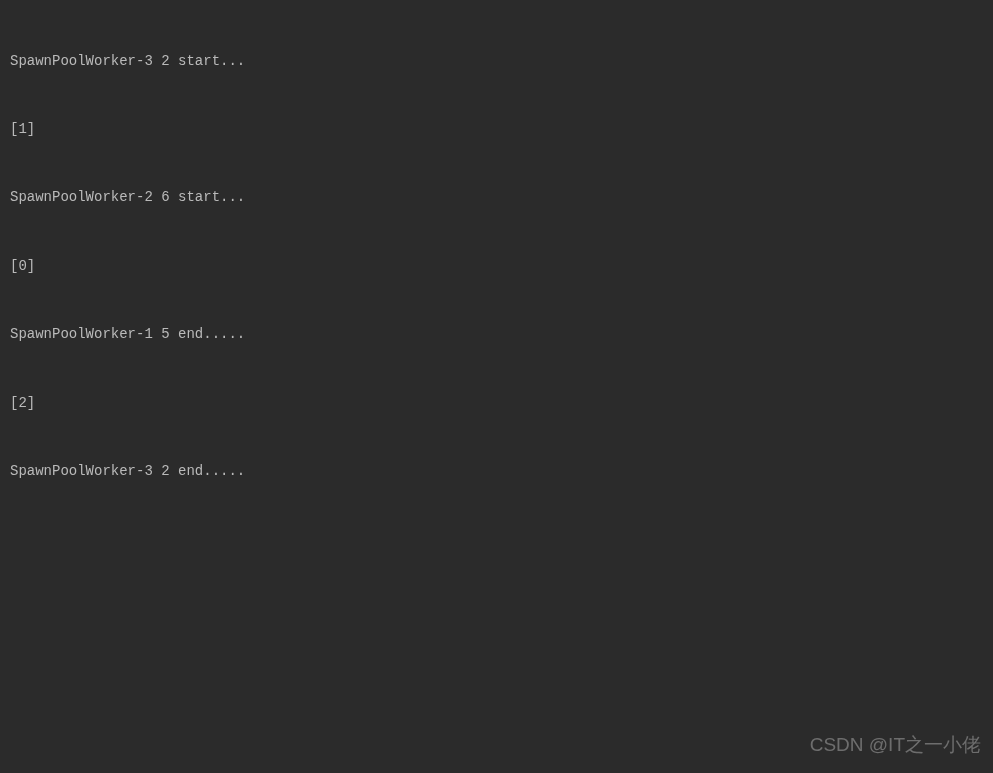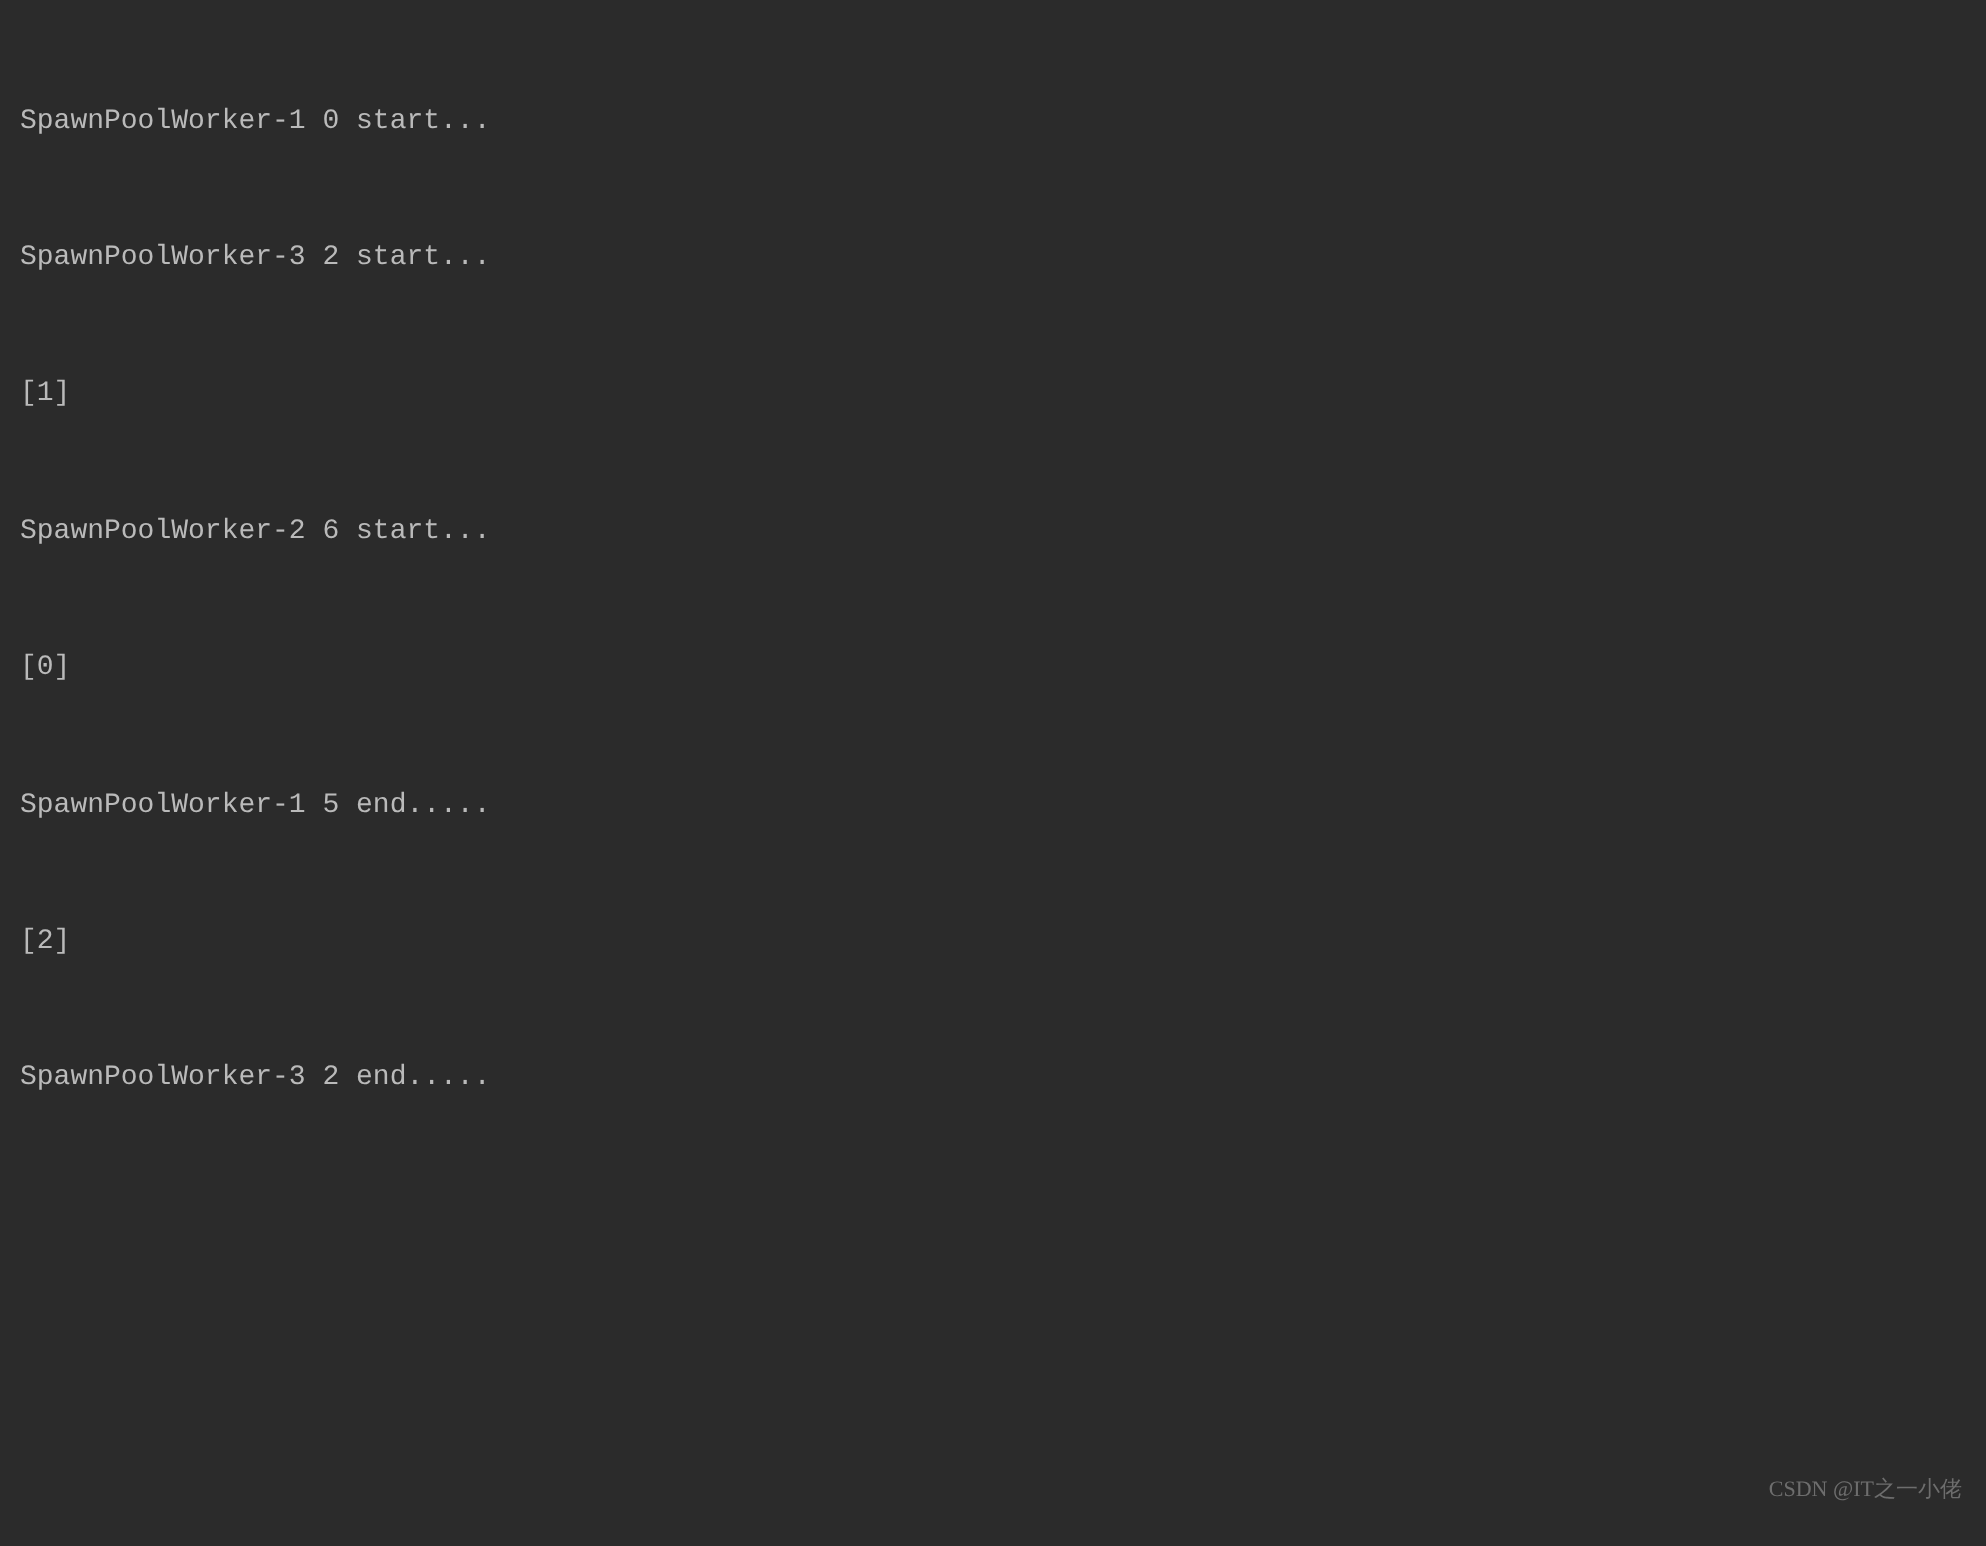--- a/index.html
+++ b/index.html
@@ -23,30 +23,29 @@
       white-space: pre;
     }
     .line {
       display: block;
     }
     .watermark {
       position: absolute;
       bottom: 16px;
       right: 12px;
       color: #8a8a8a;
-      font-size: 11px;
-      font-family: Liberation Serif, serif;
+      font-size: 19px;
+      font-family: Liberation Sans, sans-serif;
       opacity: 0.7;
     }
   </style>
 </head>
 <body>
 
 <div class="console-output">
-  <span class="line">SpawnPoolWorker-1 0 start...</span>
   <span class="line">SpawnPoolWorker-3 2 start...</span>
   <span class="line">[1]</span>
   <span class="line">SpawnPoolWorker-2 6 start...</span>
   <span class="line">[0]</span>
   <span class="line">SpawnPoolWorker-1 5 end.....</span>
   <span class="line">[2]</span>
   <span class="line">SpawnPoolWorker-3 2 end.....</span>
   
   
   

